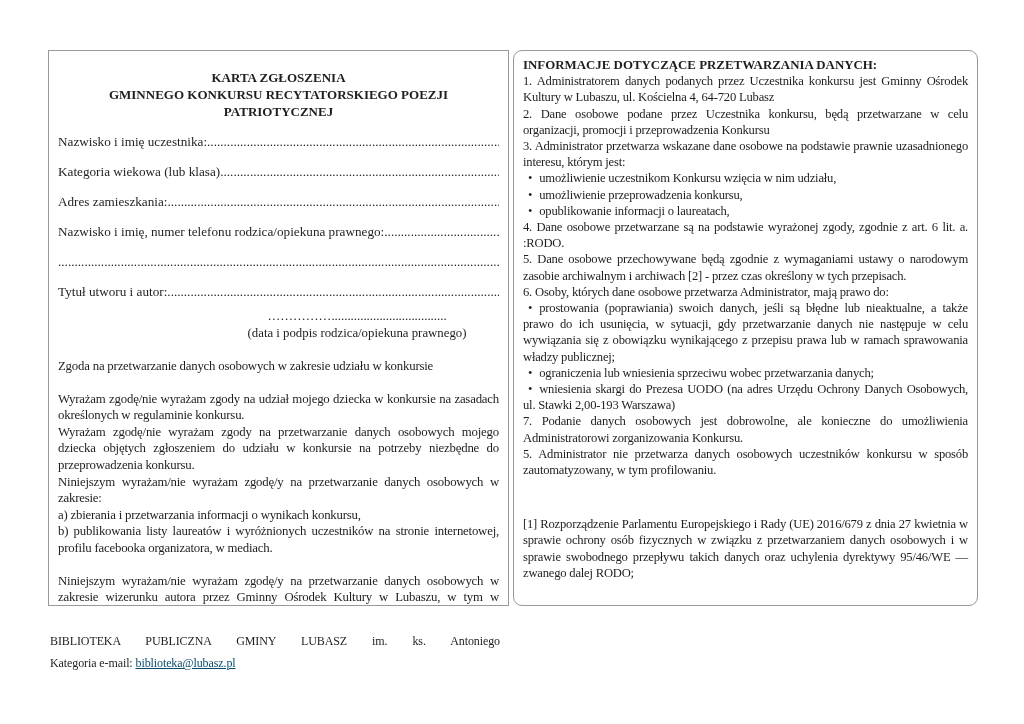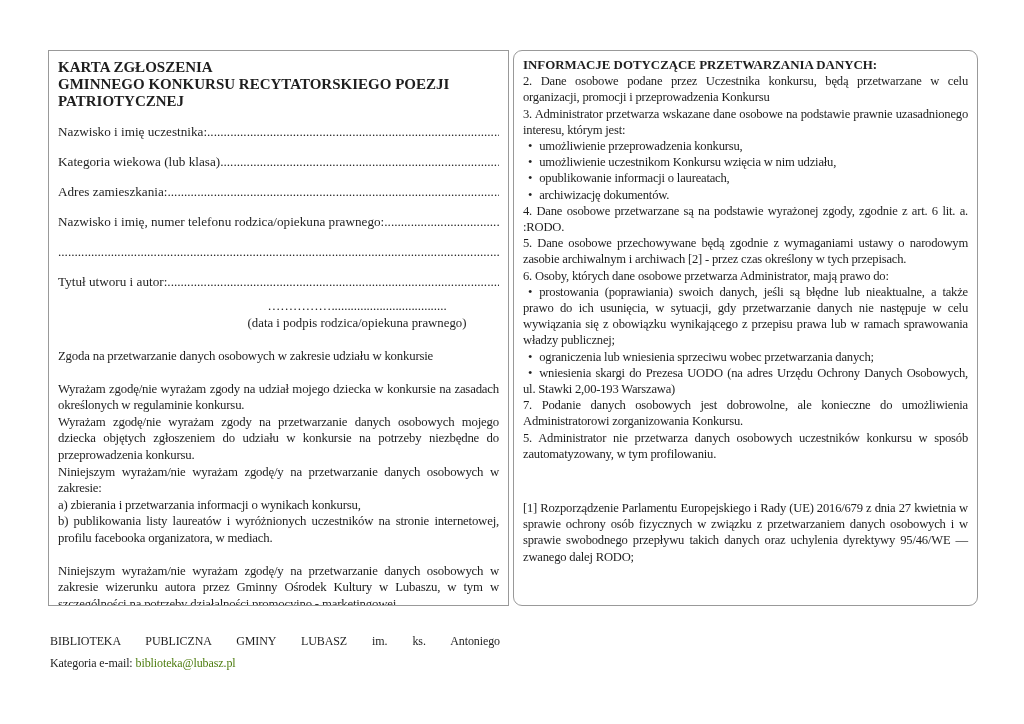--- a/index.html
+++ b/index.html
@@ -10,41 +10,41 @@
   p{margin:0;}
   .table-wrap{
     position:absolute;left:48px;top:50px;width:930px;height:556px;
     display:flex;gap:4px;box-sizing:border-box;
   }
   .cell{box-sizing:border-box;border:1px solid #999;overflow:hidden;background:#fff;}
   .cell-left{width:461px;flex:none;padding:6px 9px;}
   .cell-right{flex:1;padding:6px 9px;border-radius:9px;}
 
   
-  .form-title{text-align:left;font-weight:bold;font-size:15px;line-height:17px;margin-top:2px;}
+  .form-title{text-align:center;font-weight:bold;font-size:13px;line-height:17px;margin-top:12px;}
   .fields{margin-top:12px;}
   .field-row{display:flex;align-items:flex-start;font-size:13.2px;line-height:17px;margin-top:13px;overflow:hidden;}
   .field-label{white-space:nowrap;}
   .leader{flex:1 1 auto;white-space:nowrap;overflow:hidden;}
   .sig{width:240px;margin:8px 22px 0 auto;text-align:center;font-size:12.8px;line-height:17px;}
   .sig-dots{white-space:nowrap;overflow:hidden;}
   .ltext{font-size:12.8px;line-height:16.6px;text-align:justify;letter-spacing:-0.2px;}
   .consent-intro{margin-top:16px;text-align:left;}
   .gap{height:16px;}
 
   
   .rhead{font-weight:bold;font-size:12.9px;line-height:16.2px;}
   .rtext{font-size:12.6px;line-height:16.2px;text-align:justify;letter-spacing:-0.2px;}
   .bchar{display:inline-block;margin:0 7px 0 5px;}
   .footnotes{margin-top:38px;}
 
   
   .footer{position:absolute;left:50px;top:630px;width:450px;font-size:12px;line-height:22px;letter-spacing:-0.1px;}
   .footer-line1{text-align:justify;text-align-last:justify;}
-  .email-link{color:#4d7c0f;cursor:pointer;}
+  .email-link{color:#0c4a6e;text-decoration:underline;cursor:pointer;}
 </style>
 </head>
 <body>
 
 <div class="table-wrap">
 
   <div class="cell cell-left">
     <div class="form-title">
       <div>KARTA ZGŁOSZENIA</div>
       <div>GMINNEGO KONKURSU RECYTATORSKIEGO POEZJI PATRIOTYCZNEJ</div>
@@ -89,27 +89,27 @@
     <p class="ltext">a)  zbierania i przetwarzania informacji o wynikach konkursu,</p>
     <p class="ltext">b)  publikowania   listy laureatów i   wyróżnionych  uczestników  na  stronie internetowej, profilu facebooka organizatora, w mediach.</p>
     <div class="gap"></div>
     <p class="ltext">Niniejszym wyrażam/nie wyrażam zgodę/y na przetwarzanie danych osobowych w zakresie wizerunku autora przez Gminny Ośrodek Kultury w Lubaszu, w tym w szczególności na potrzeby działalności promocyjno - marketingowej.</p>
 
   </div>
 
   <div class="cell cell-right">
     <p class="rhead">INFORMACJE DOTYCZĄCE PRZETWARZANIA DANYCH:</p>
 
+    <p class="rtext">1. Administratorem danych podanych przez Uczestnika konkursu jest Gminny Ośrodek Kultury w Lubaszu, ul. Kościelna 4, 64-720 Lubasz</p>
     <p class="rtext">2. Dane osobowe podane przez Uczestnika konkursu, będą przetwarzane w celu organizacji, promocji i przeprowadzenia Konkursu</p>
     <p class="rtext">3. Administrator przetwarza wskazane dane osobowe na podstawie prawnie uzasadnionego interesu, którym jest:</p>
 
+    <p class="rtext"><span class="bchar">•</span><span>umożliwienie uczestnikom Konkursu wzięcia w nim udziału,</span></p>
     <p class="rtext"><span class="bchar">•</span><span>umożliwienie przeprowadzenia konkursu,</span></p>
-    <p class="rtext"><span class="bchar">•</span><span>umożliwienie uczestnikom Konkursu wzięcia w nim udziału,</span></p>
     <p class="rtext"><span class="bchar">•</span><span>opublikowanie informacji o laureatach,</span></p>
-    <p class="rtext"><span class="bchar">•</span><span>archiwizację dokumentów.</span></p>
 
     <p class="rtext">4. Dane osobowe przetwarzane są na podstawie wyrażonej zgody, zgodnie z art. 6 lit. a. :RODO.</p>
     <p class="rtext">5. Dane osobowe przechowywane będą zgodnie z wymaganiami ustawy o narodowym zasobie archiwalnym i archiwach [2] - przez czas określony w tych przepisach.</p>
     <p class="rtext">6. Osoby, których dane osobowe przetwarza Administrator, mają prawo do:</p>
 
     <p class="rtext"><span class="bchar">•</span><span>prostowania (poprawiania) swoich danych, jeśli są błędne lub nieaktualne, a także prawo do ich usunięcia, w sytuacji, gdy przetwarzanie danych nie następuje w celu wywiązania się z obowiązku wynikającego z przepisu  prawa lub w  ramach sprawowania władzy publicznej;</span></p>
     <p class="rtext"><span class="bchar">•</span><span>ograniczenia lub wniesienia sprzeciwu wobec przetwarzania danych;</span></p>
     <p class="rtext"><span class="bchar">•</span><span>wniesienia skargi do Prezesa   UODO  (na adres Urzędu  Ochrony   Danych Osobowych, ul. Stawki 2,00-193 Warszawa)</span></p>
 
     <p class="rtext">7.  Podanie  danych    osobowych  jest  dobrowolne,  ale  konieczne  do  umożliwienia Administratorowi zorganizowania Konkursu.</p>

